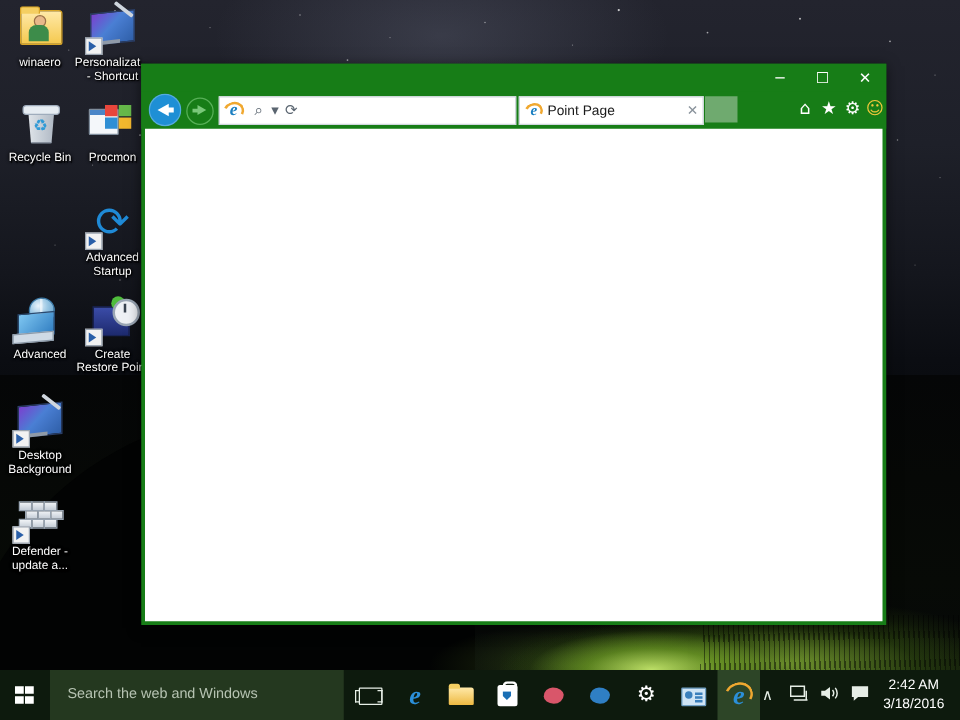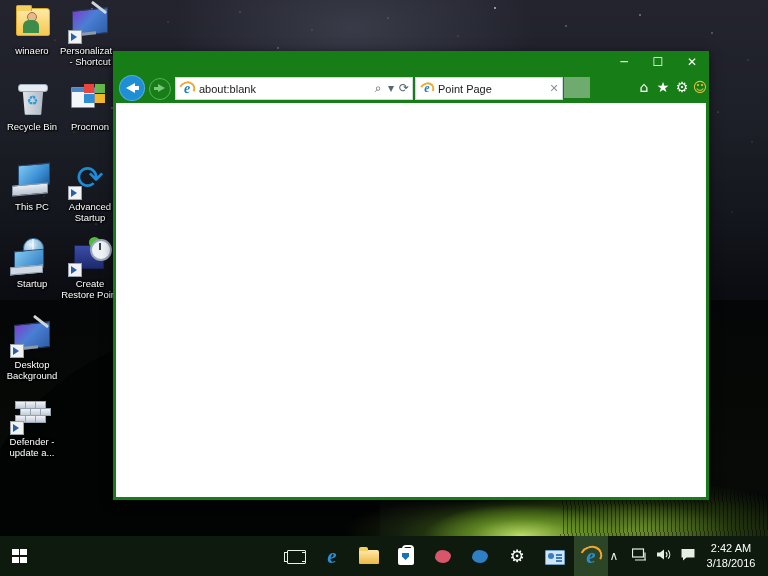--- a/index.html
+++ b/index.html
@@ -635,43 +635,36 @@
       <div class="ic-procmon-flag">
         <div class="fq fq1"></div>
           <div class="fq fq2"></div>
         <div class="fq fq3"></div>
           <div class="fq fq4"></div>
       </div>
     </div>
     <div class="desk-label">Procmon</div>
   </div>
 
-  <div class="desk-col" style="left:0px; top:160px;">
-    <div class="desk-icon-img">
-      <div class="ic-pc-screen"></div>
-      <div class="ic-pc-base"></div>
-    </div>
-    <div class="desk-label">This PC</div>
-  </div>
 
   <div class="desk-col" style="left:58px; top:160px;">
     <div class="desk-icon-img">
       <div class="ic-refresh">⟳</div>
       <div class="shortcut-arrow"></div>
     </div>
     <div class="desk-label">Advanced Startup</div>
   </div>
 
   <div class="desk-col" style="left:0px; top:237px;">
     <div class="desk-icon-img">
       <div class="ic-net-globe"></div>
       <div class="ic-net-screen"></div>
       <div class="ic-net-base"></div>
     </div>
-    <div class="desk-label">Startup</div>
+    <div class="desk-label">Advanced</div>
   </div>
 
   <div class="desk-col" style="left:58px; top:237px;">
     <div class="desk-icon-img">
       <div class="ic-rp-disk"></div>
       <div class="ic-rp-green"></div>
       <div class="ic-rp-clock"></div>
       <div class="shortcut-arrow"></div>
     </div>
     <div class="desk-label">Create Restore Point</div>
@@ -716,21 +709,20 @@
     <div id="ie-toolbar">
 
       <div id="nav-back"></div>
       <div id="nav-fwd"></div>
 
       <div id="addressbar">
         <div id="addr-ie-icon">
           <div class="ie-ring" style="width:13px;height:11px;"></div>
           <div class="ie-e" style="font-size:14px;line-height:15px;">e</div>
         </div>
-        <div id="addr-text">about:blank</div>
         <div class="addr-btn">⌕</div>
         <div class="addr-btn" style="width:10px;">▾</div>
         <div class="addr-btn">⟳</div>
       </div>
 
       <div id="tab-strip">
         <div id="ie-tab">
           <div id="tab-ie-icon">
             <div class="ie-ring" style="width:11px;height:9px;"></div>
             <div class="ie-e" style="font-size:12px;line-height:13px;">e</div>
@@ -754,20 +746,23 @@
 
     <div id="start-btn">
       <div class="win-logo">
         <div class="wl wl1"></div>
           <div class="wl wl2"></div>
         <div class="wl wl3"></div>
           <div class="wl wl4"></div>
       </div>
     </div>
 
+    <div id="search-box">
+      <div id="search-text">Search the web and Windows</div>
+    </div>
 
     <div class="tb-icon" style="left:278px;">
       <div class="tb-glyph">
         <div class="tv-outer"></div>
           <div class="tv-left"></div>
           <div class="tv-right"></div>
       </div>
     </div>
 
     <div class="tb-icon" style="left:315px;">

